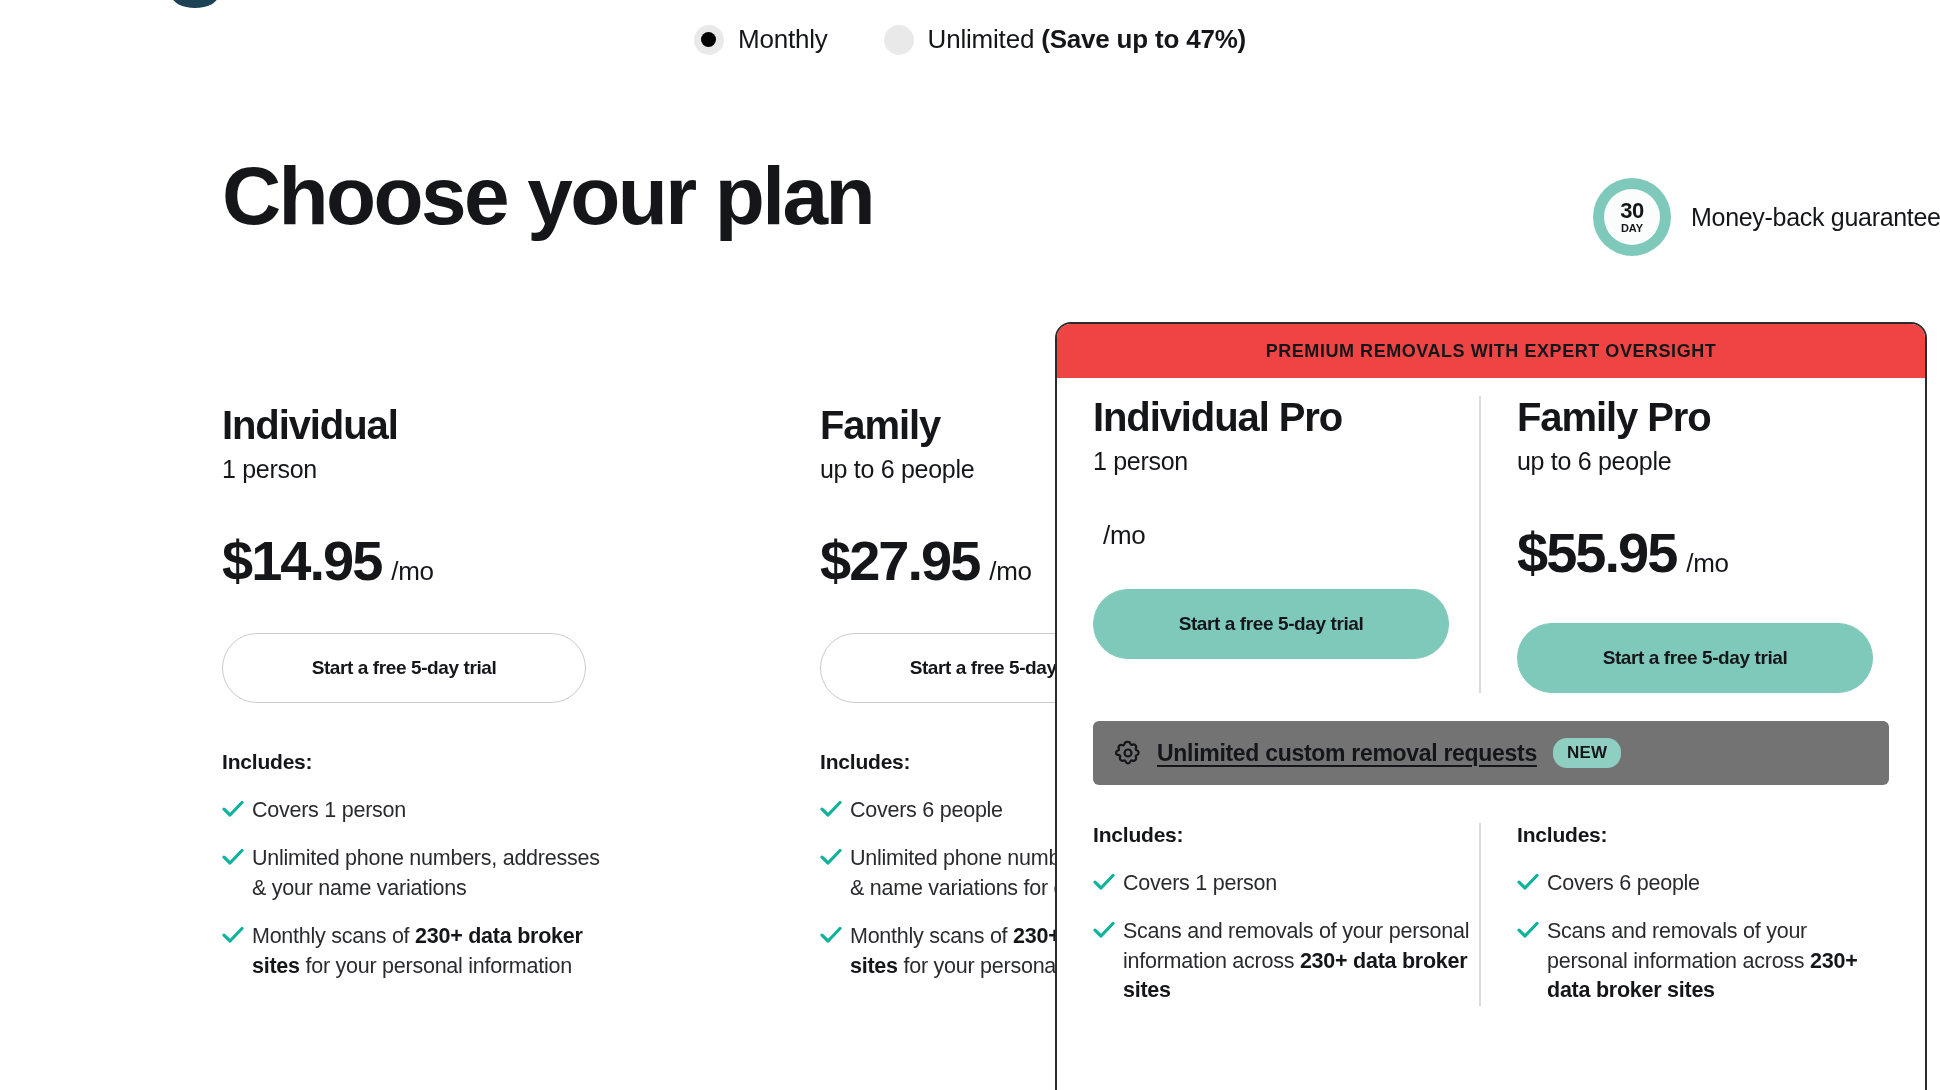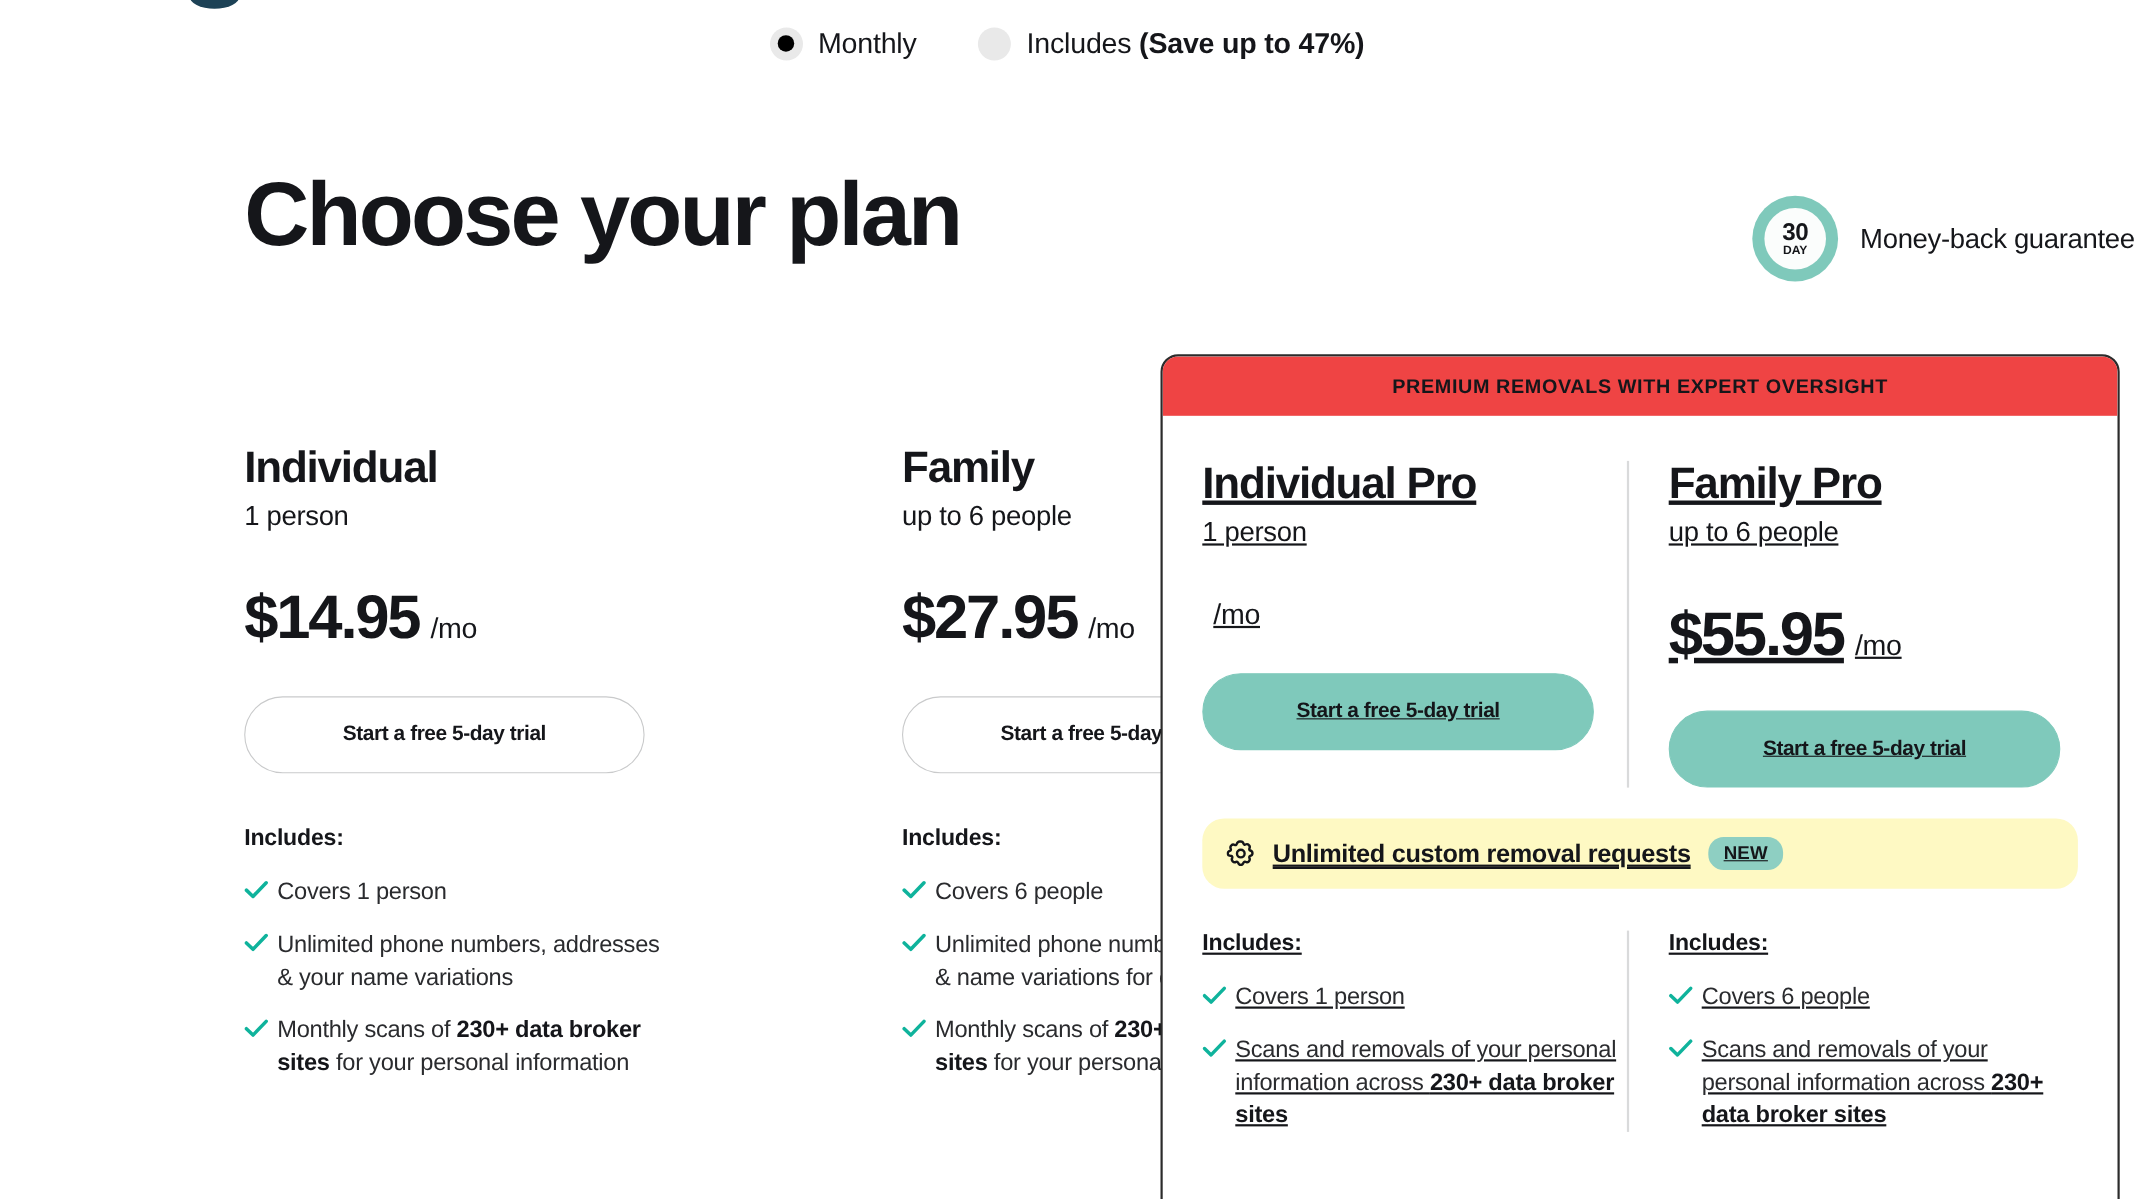--- a/index.html
+++ b/index.html
@@ -96,30 +96,30 @@
     width: 872px; height: 820px;
     border: 2px solid #2b2b2b;
     border-radius: 16px 16px 0 0;
     background: #fff; overflow: hidden;
   }
   .pro-banner {
     height: 54px; background: #ef4444;
     display: flex; align-items: center; justify-content: center;
     font-size: 18px; font-weight: bold; letter-spacing: 0.55px;
   }
-  .pro-body { position: relative; padding: 41px 36px 0 36px; text-decoration: underline; }
+  .pro-body { position: relative; padding: 18px 36px 0 36px; }
   .pro-cols { display: flex; }
   .pro-col { width: 386px; }
   .pro-col.right { padding-left: 36px; border-left: 2px solid #d9dadb; }
   .pro-col .plan-name { font-size: 40px; }
   .pro-col .cta { width: 356px; height: 70px; margin-top: 38px; }
 
   .upsell {
-    margin: 28px 0 0 0; height: 64px; background: #fef9c3;
-    border-radius: 20px; display: flex; align-items: center; gap: 16px;
+    margin: 28px 0 0 0; height: 64px; background: #737373;
+    border-radius: 6px; display: flex; align-items: center; gap: 16px;
     padding: 0 22px;
   }
   .upsell-link {
     font-size: 23px; font-weight: bold; letter-spacing: -0.3px;
     text-decoration: underline; text-underline-offset: 4px; color: #15161a;
     cursor: pointer;
   }
   .new-pill {
     background: #8ecfc2; border-radius: 14px; padding: 5px 14px;
     font-size: 17px; font-weight: bold; letter-spacing: 0.2px;
@@ -138,21 +138,21 @@
   <div class="logo-frag"></div>
 
   <div class="billing-row">
     <div class="billing-opt">
       <span class="radio on"></span>
       <span class="billing-label">Monthly</span>
     </div>
     <div class="billing-opt">
       <span class="radio"></span>
       <span class="billing-label">
-        <span>Includes</span>
+        <span>Unlimited</span>
         <span class="save">(Save up to 47%)</span>
       </span>
     </div>
   </div>
 
   <h1 class="heading">Choose your plan</h1>
 
   <div class="guarantee">
     <div class="badge30">
       <div class="badge30-inner">

